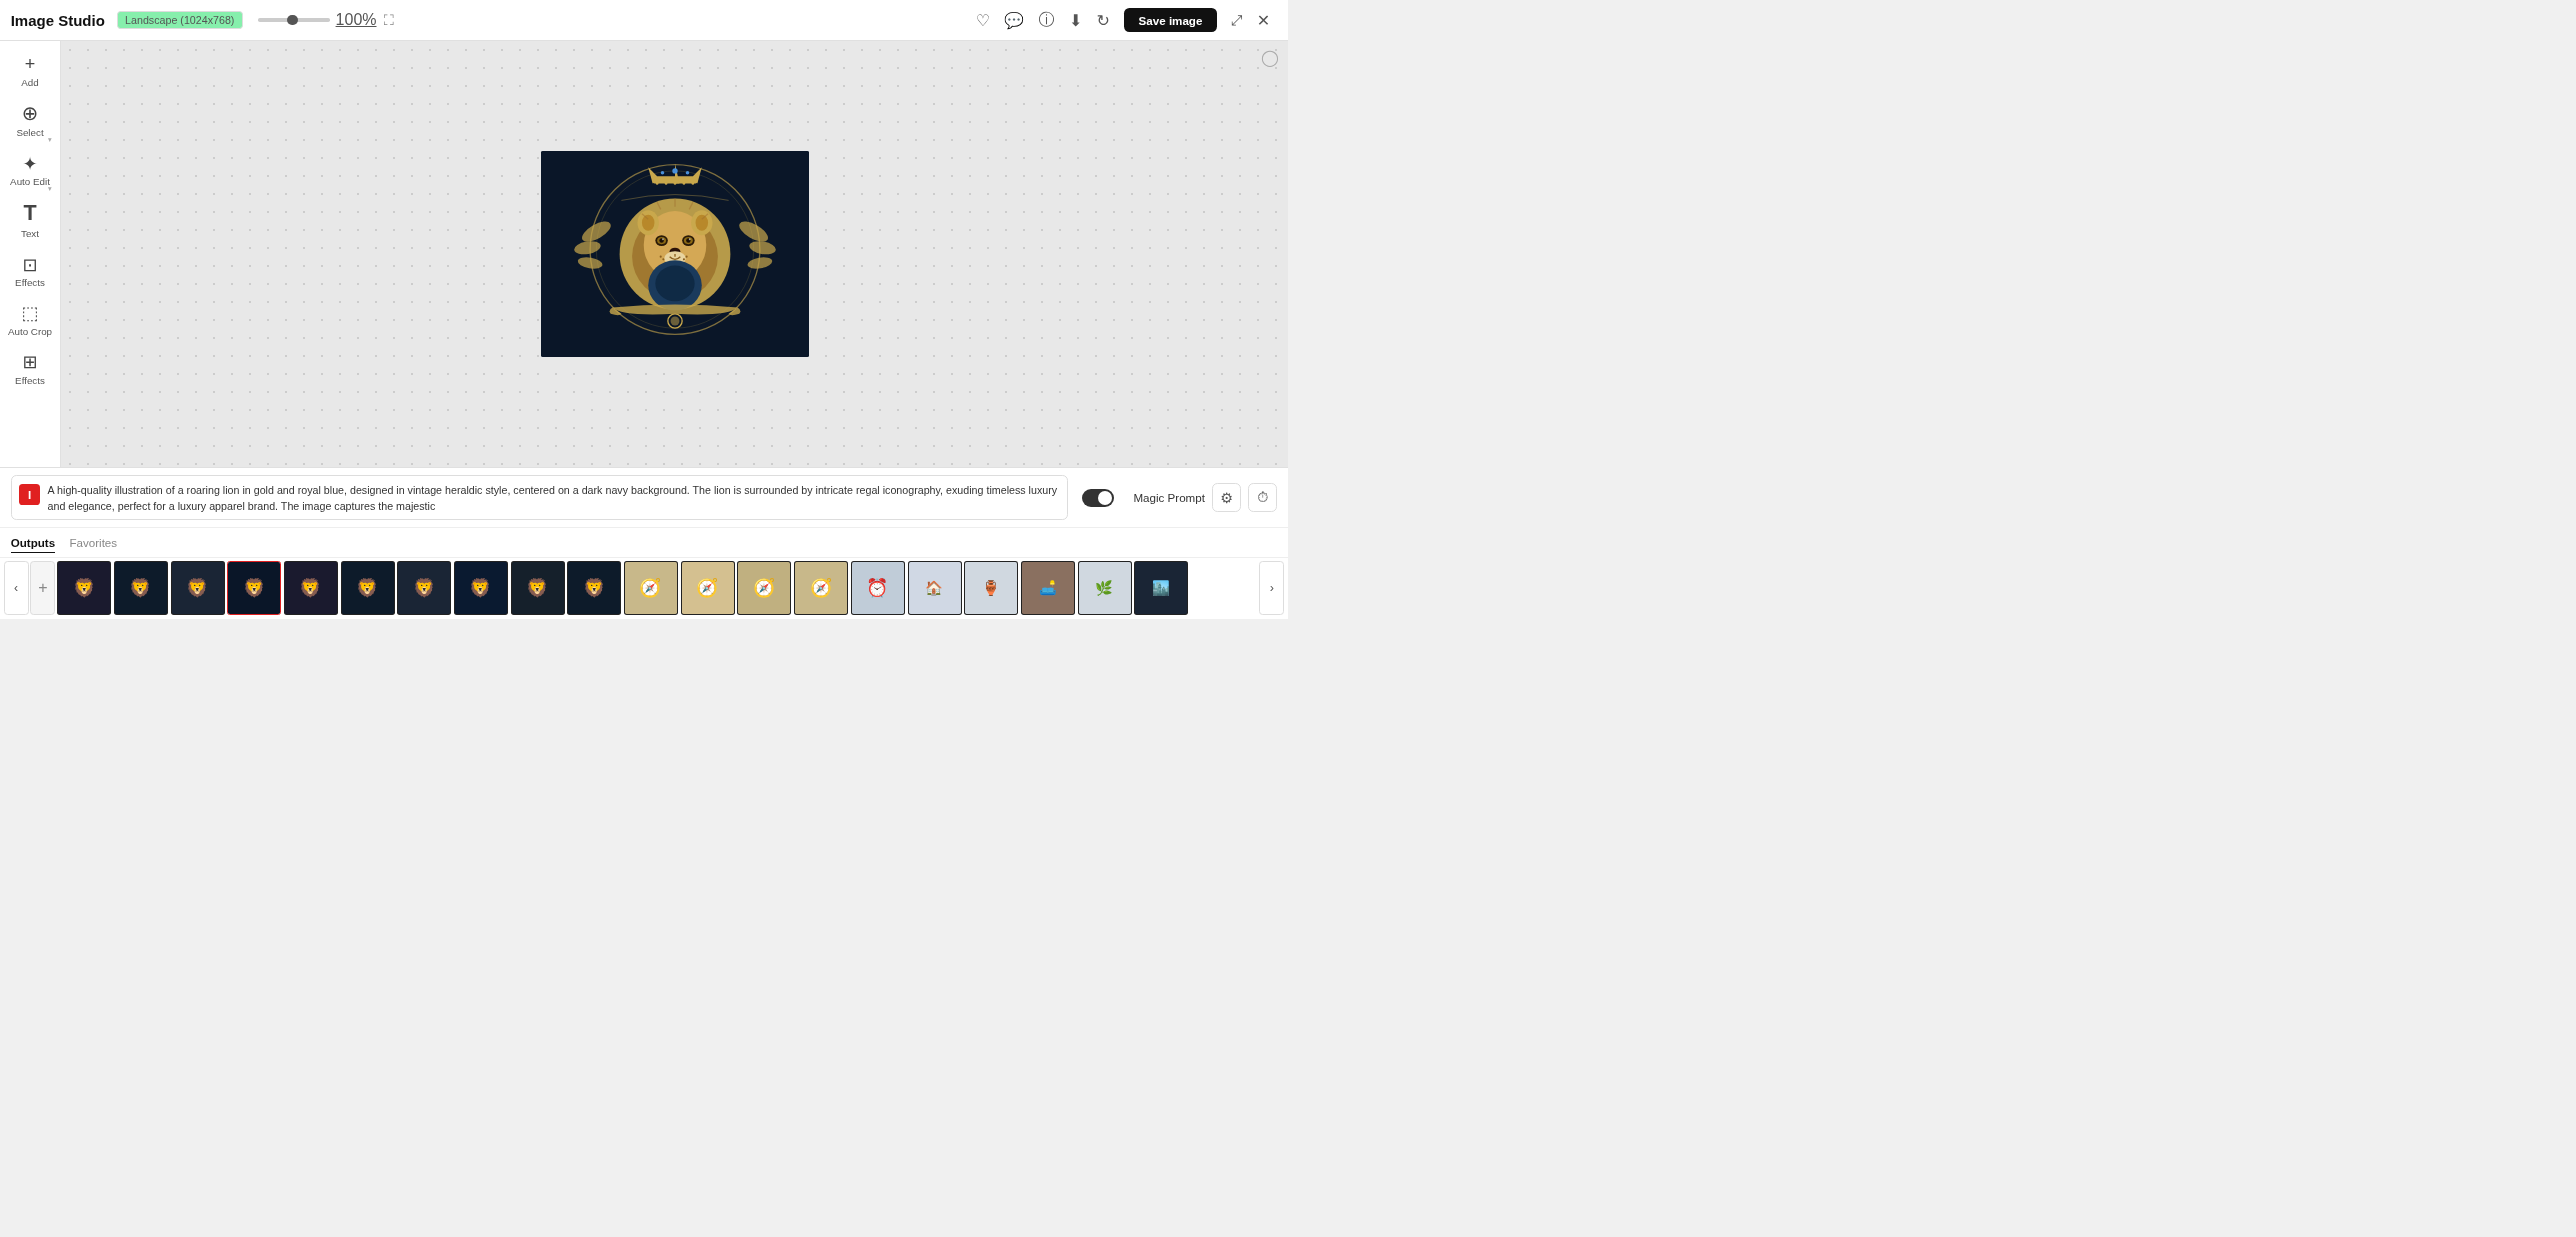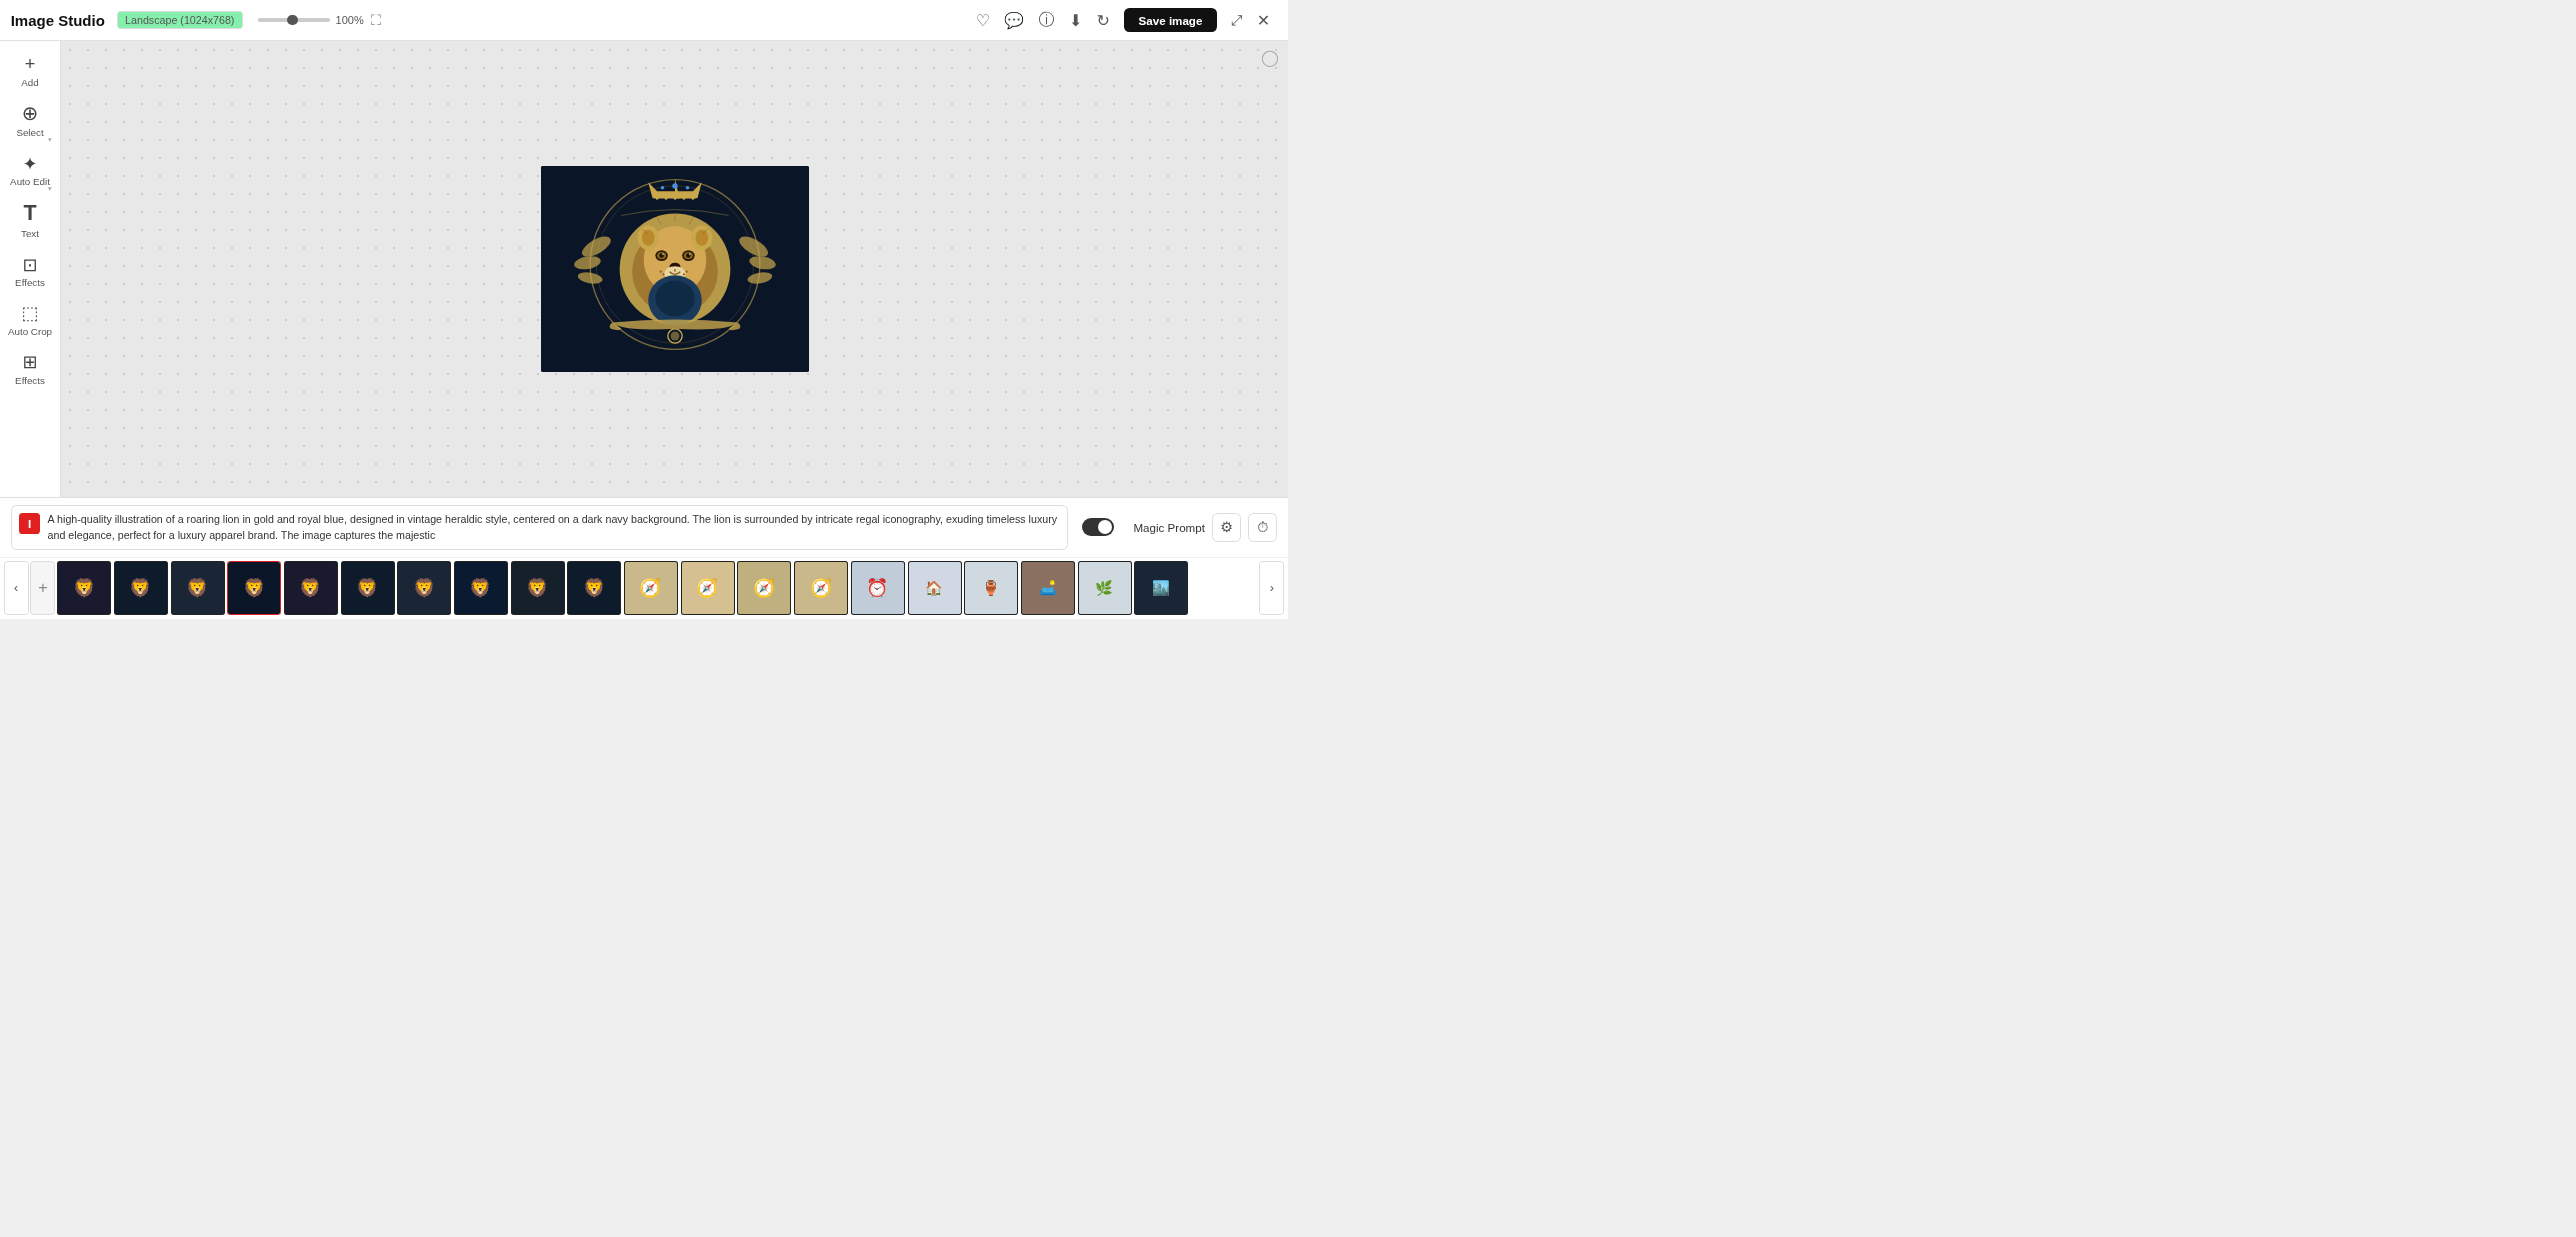--- a/index.html
+++ b/index.html
@@ -9,21 +9,21 @@
     .header {
       display: flex; align-items: center; height: 41px;
       background: #fff; border-bottom: 0.9px solid #e0e0e0;
       padding: 0 10.7px; gap: 12px; flex-shrink: 0;
     }
     .header-title { font-size: 15px; font-weight: 700; color: #111; white-space: nowrap; }
     .header-format { font-size: 10.7px; color: #555; background: #86efac; border: 0.9px solid #ddd; border-radius: 3.6px; padding: 1.8px 7.2px; white-space: nowrap; }
     .header-zoom-area { display: flex; align-items: center; gap: 5.4px; margin-left: 3.6px; }
     .zoom-slider { width: 72px; height: 3.6px; appearance: none; background: #ccc; border-radius: 1.8px; outline: none; }
     .zoom-slider::-webkit-slider-thumb { appearance: none; width: 10.7px; height: 10.7px; border-radius: 50%; background: #555; }
-    .zoom-percent { font-size: 11px; color: #555; }
+    .zoom-percent { font-size: 16px; color: #555; text-decoration: underline; }
     .header-spacer { flex: 1; }
     .header-icons { display: flex; align-items: center; gap: 14.3px; margin-right: 7.2px; }
     .header-icon-btn { background: none; border: none; cursor: pointer; color: #555; font-size: 16px; display: flex; align-items: center; justify-content: center; }
     .btn-save { background: #111; color: #fff; border: none; border-radius: 5.4px; padding: 5.4px 14.3px; font-size: 11.6px; font-weight: 600; cursor: pointer; white-space: nowrap; }
     .header-icon-expand { font-size: 14.3px; color: #555; }
     .header-icon-close { font-size: 16px; color: #555; }
 
     
     .main-layout { display: flex; flex: 1; overflow: hidden; }
 
@@ -273,20 +273,24 @@
     <div class="magic-prompt-area">
       <div class="toggle-switch">
         <div class="toggle-knob"></div>
       </div>
       <span class="magic-prompt-label">Magic Prompt</span>
       <button class="prompt-settings-btn">⚙</button>
       <button class="prompt-history-btn">⏱</button>
     </div>
   </div>
 
+  <div class="outputs-row">
+    <span class="outputs-tab">Outputs</span>
+    <span class="favorites-tab">Favorites</span>
+  </div>
 
   <div class="thumbnails-strip">
     <button class="thumb-nav-btn">‹</button>
     <button class="thumb-add-btn">+</button>
 
     <div class="thumb-scroll">
 
       <div class="thumb-item">
           <div class="thumb-inner" style="background:#1a1a2e;">
             <span style="font-size:18px;">🦁</span>

